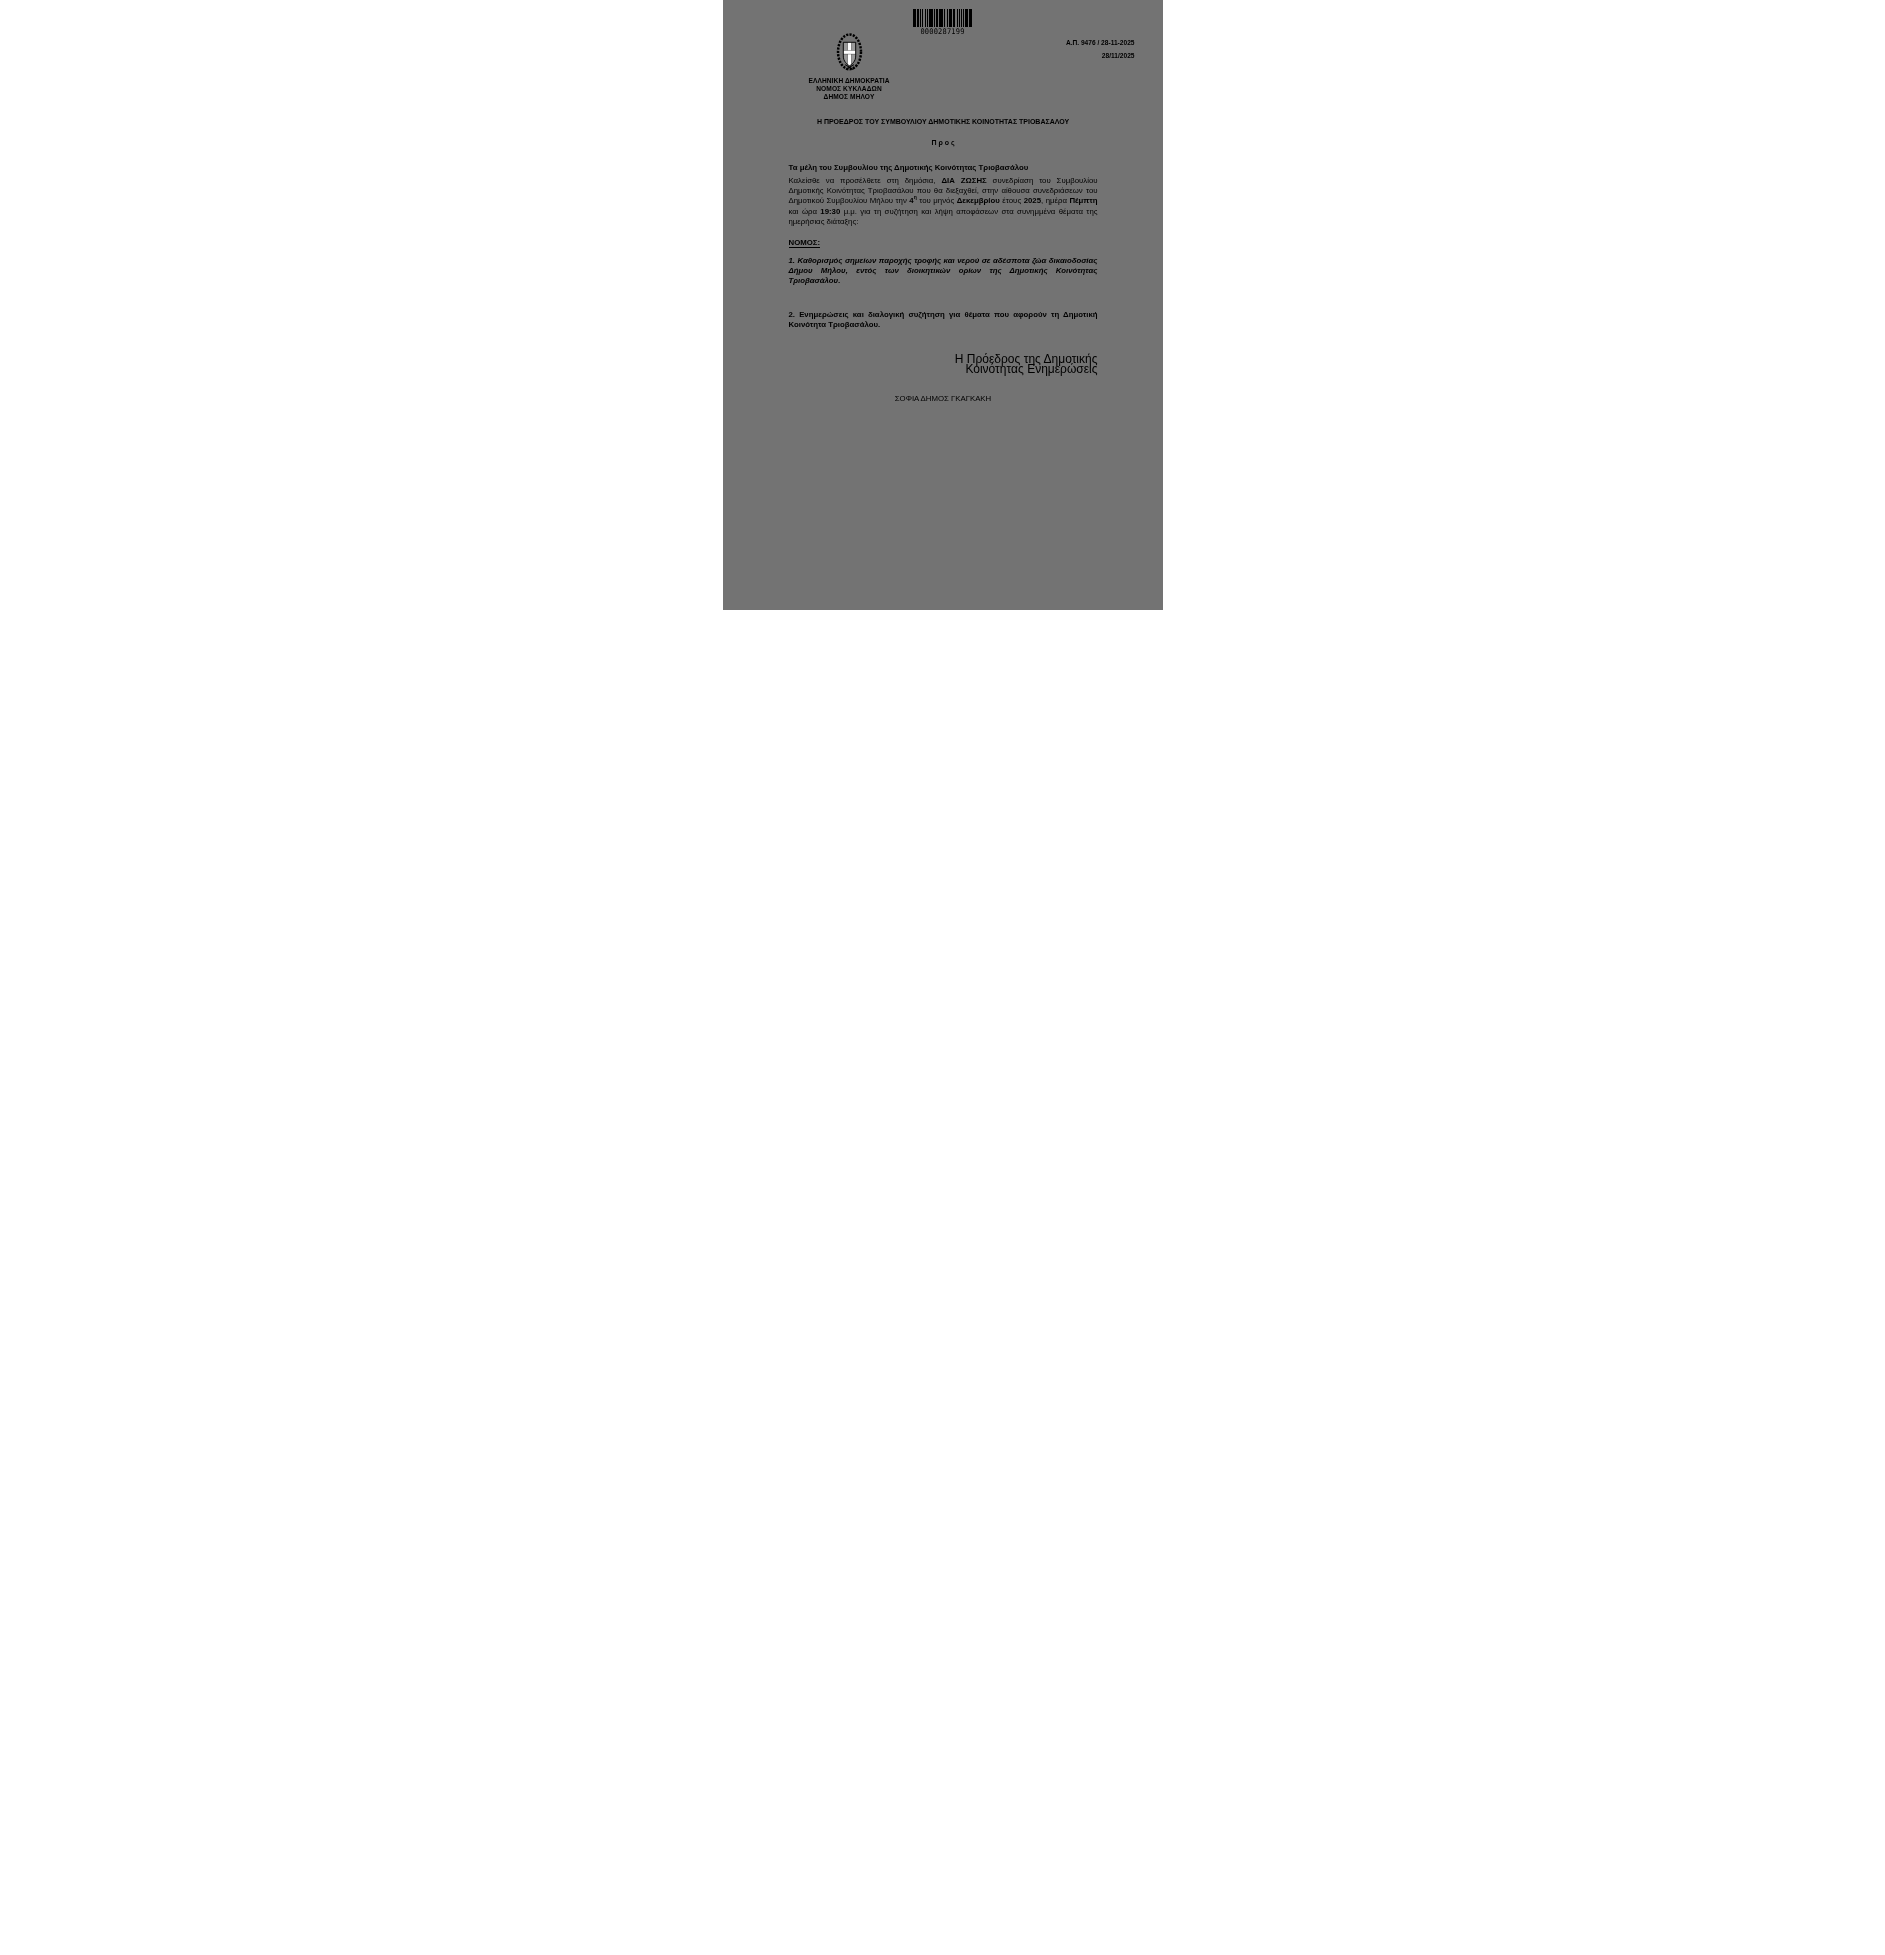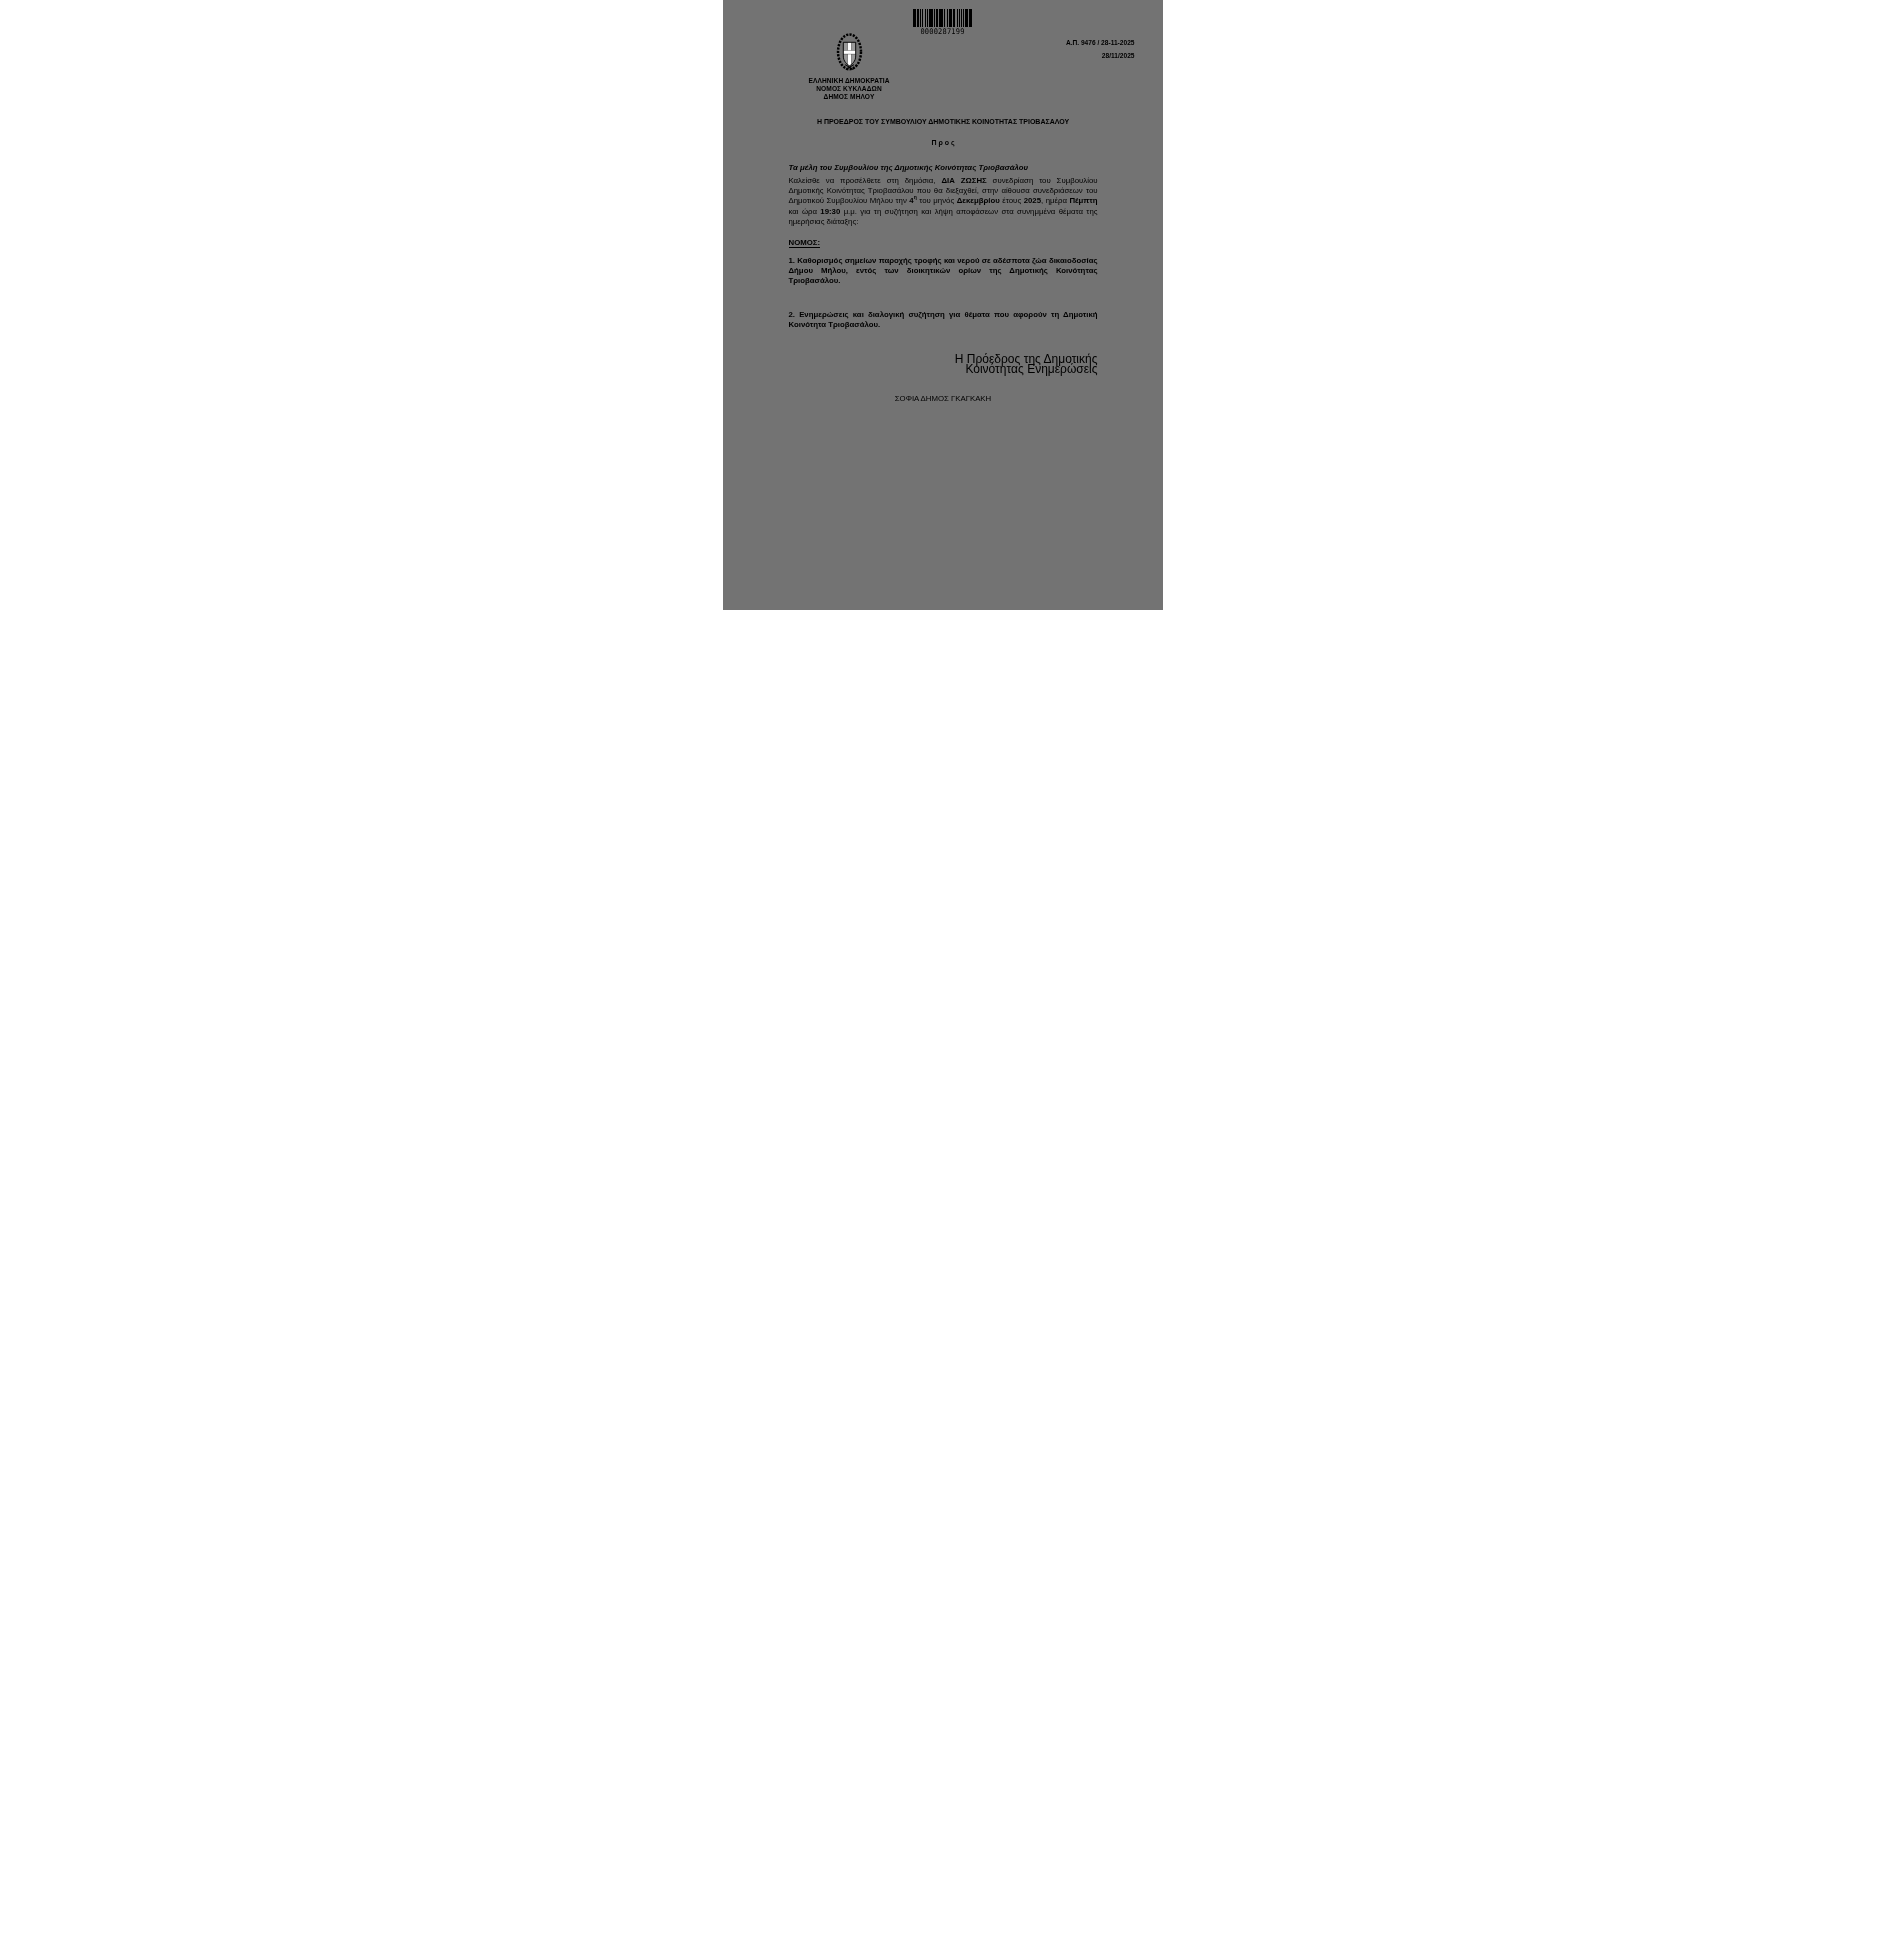--- a/index.html
+++ b/index.html
@@ -49,40 +49,40 @@
   .doc-title {
     position: absolute; left: 66px; top: 118px; width: 309px;
     text-align: center; font-weight: bold; font-size: 7px; white-space: nowrap;
   }
   .pros-label {
     position: absolute; left: 66px; top: 139px; width: 309px;
     text-align: center; font-weight: bold; font-size: 7px;
   }
   .recipients {
     position: absolute; left: 66px; top: 163px; width: 309px;
-    font-weight: bold; font-size: 7.8px; font-style: italic;
+    font-weight: bold; font-size: 7.8px;
   }
   
   .body-par {
     position: absolute; left: 66px; top: 176px; width: 309px;
     font-size: 7.8px; line-height: 10.2px; text-align: justify;
   }
   .body-par sup { font-size: 0.65em; line-height: 0; }
   .topics-heading {
     position: absolute; left: 66px; top: 238px;
     font-size: 7.8px; font-weight: bold;
   }
   .topics-heading span {
     border-bottom: 1px solid #000; padding-bottom: 0.4px;
   }
   .topic {
     position: absolute; left: 66px; width: 309px;
     font-size: 7.8px; line-height: 10.2px; font-weight: bold; text-align: justify;
   }
-  .topic-1 { top: 256px; }
+  .topic-1 { top: 256px; font-style: italic; }
   .topic-2 { top: 286px; margin-top: 24px; }
   
   .sig-role {
     position: absolute; left: 66px; top: 355px; width: 309px;
     text-align: right; font-size: 12px; line-height: 9.8px;
   }
   .sig-name {
     position: absolute; left: 66px; top: 394px; width: 309px;
     text-align: center; font-size: 7.8px;
   }

